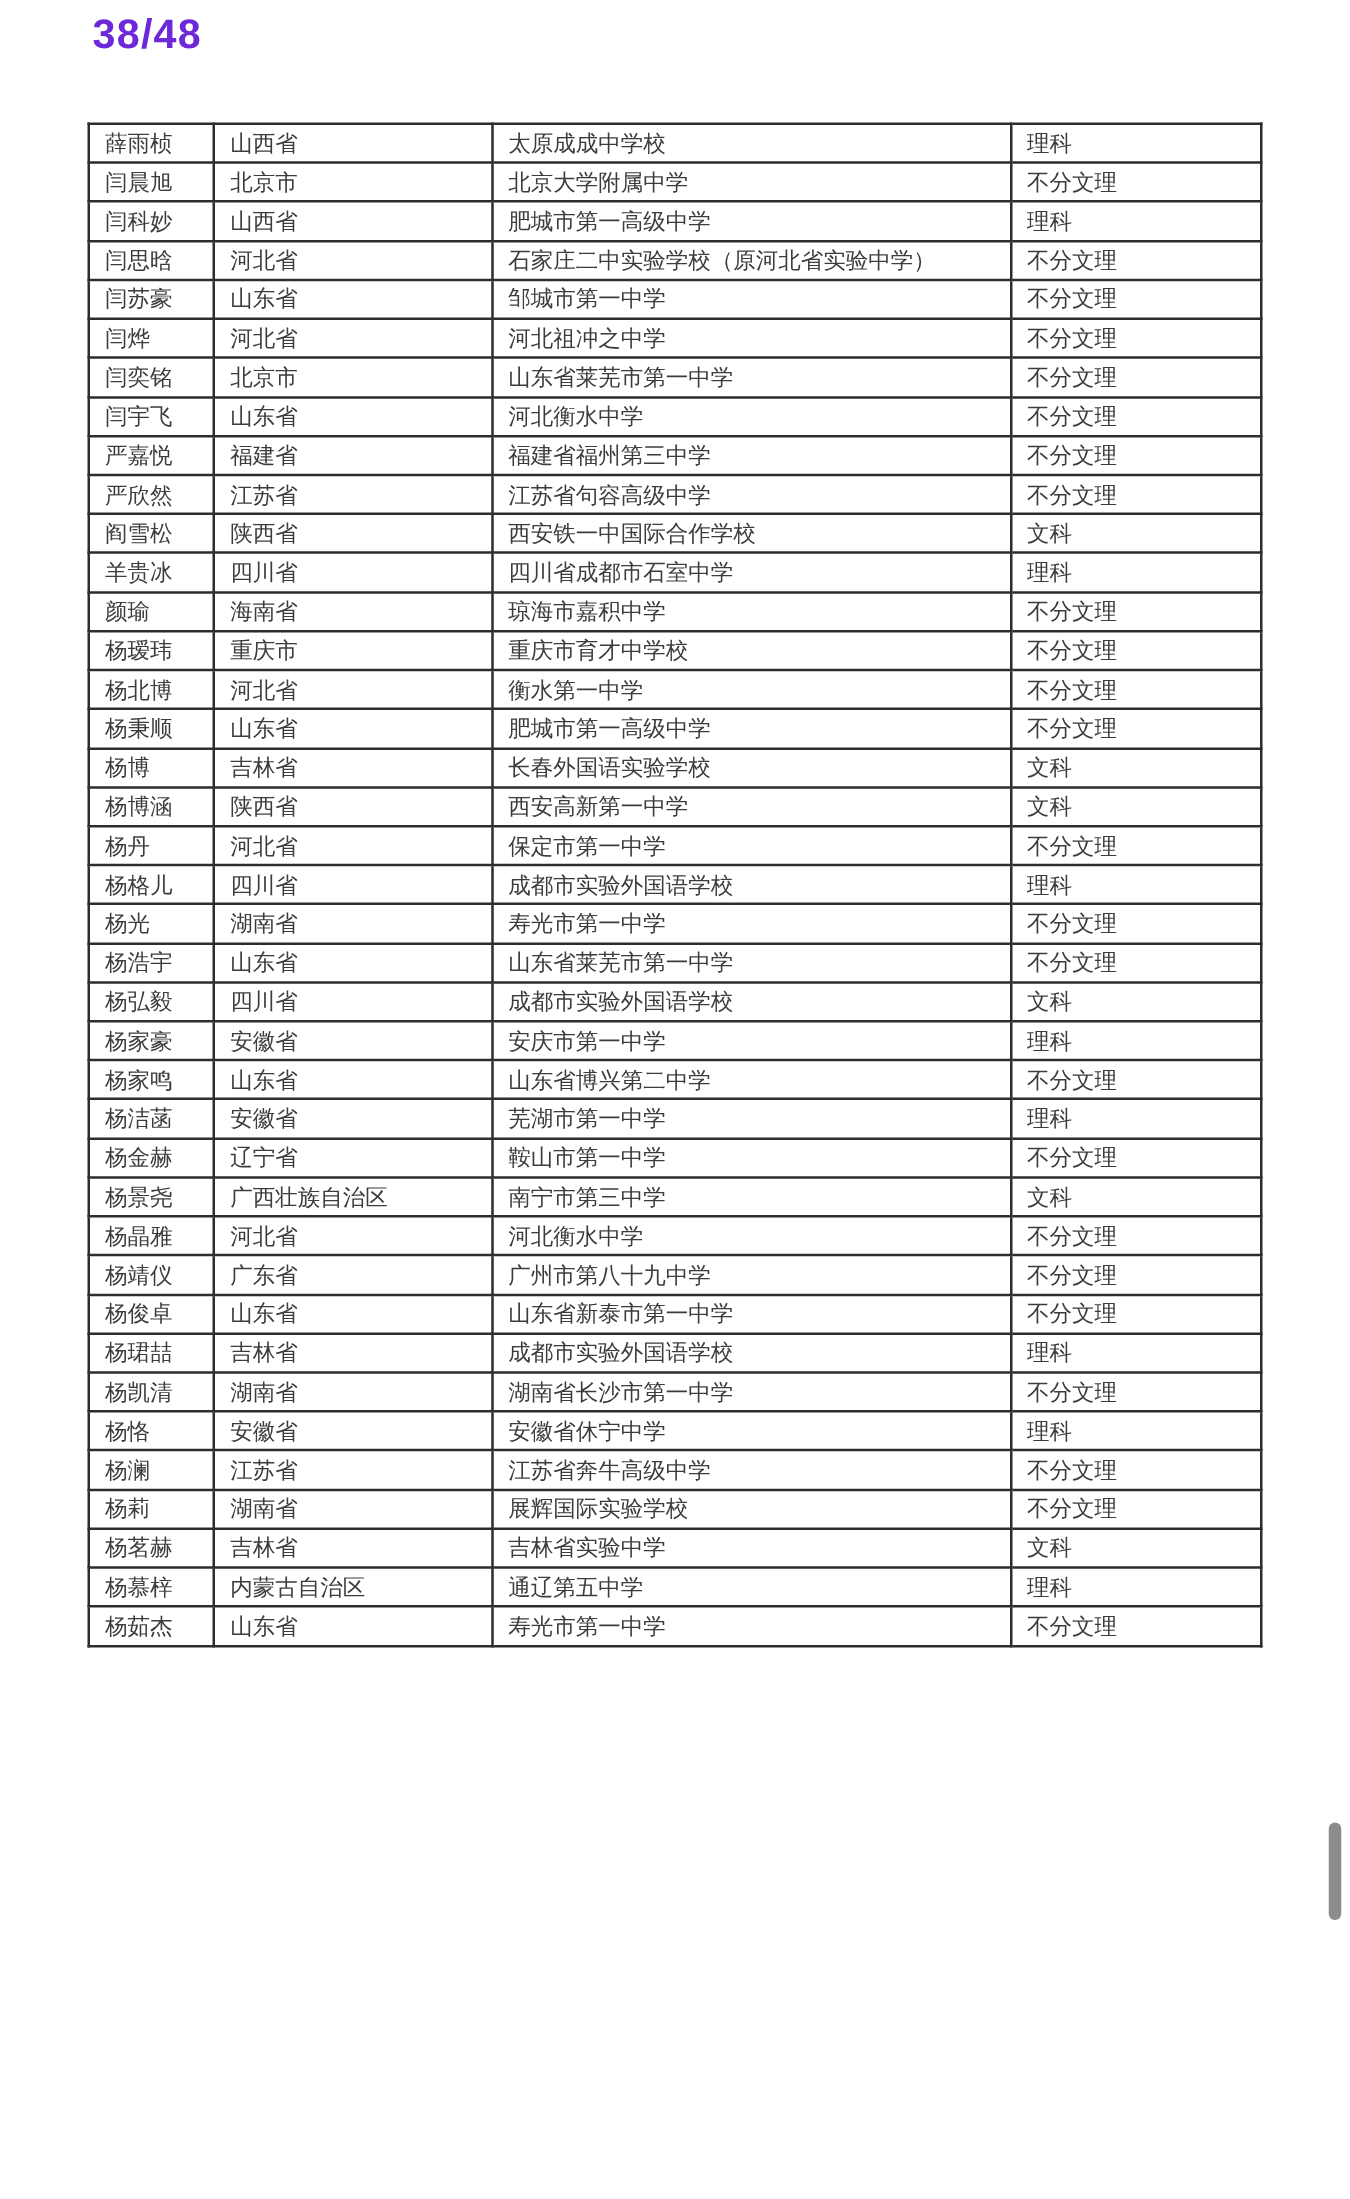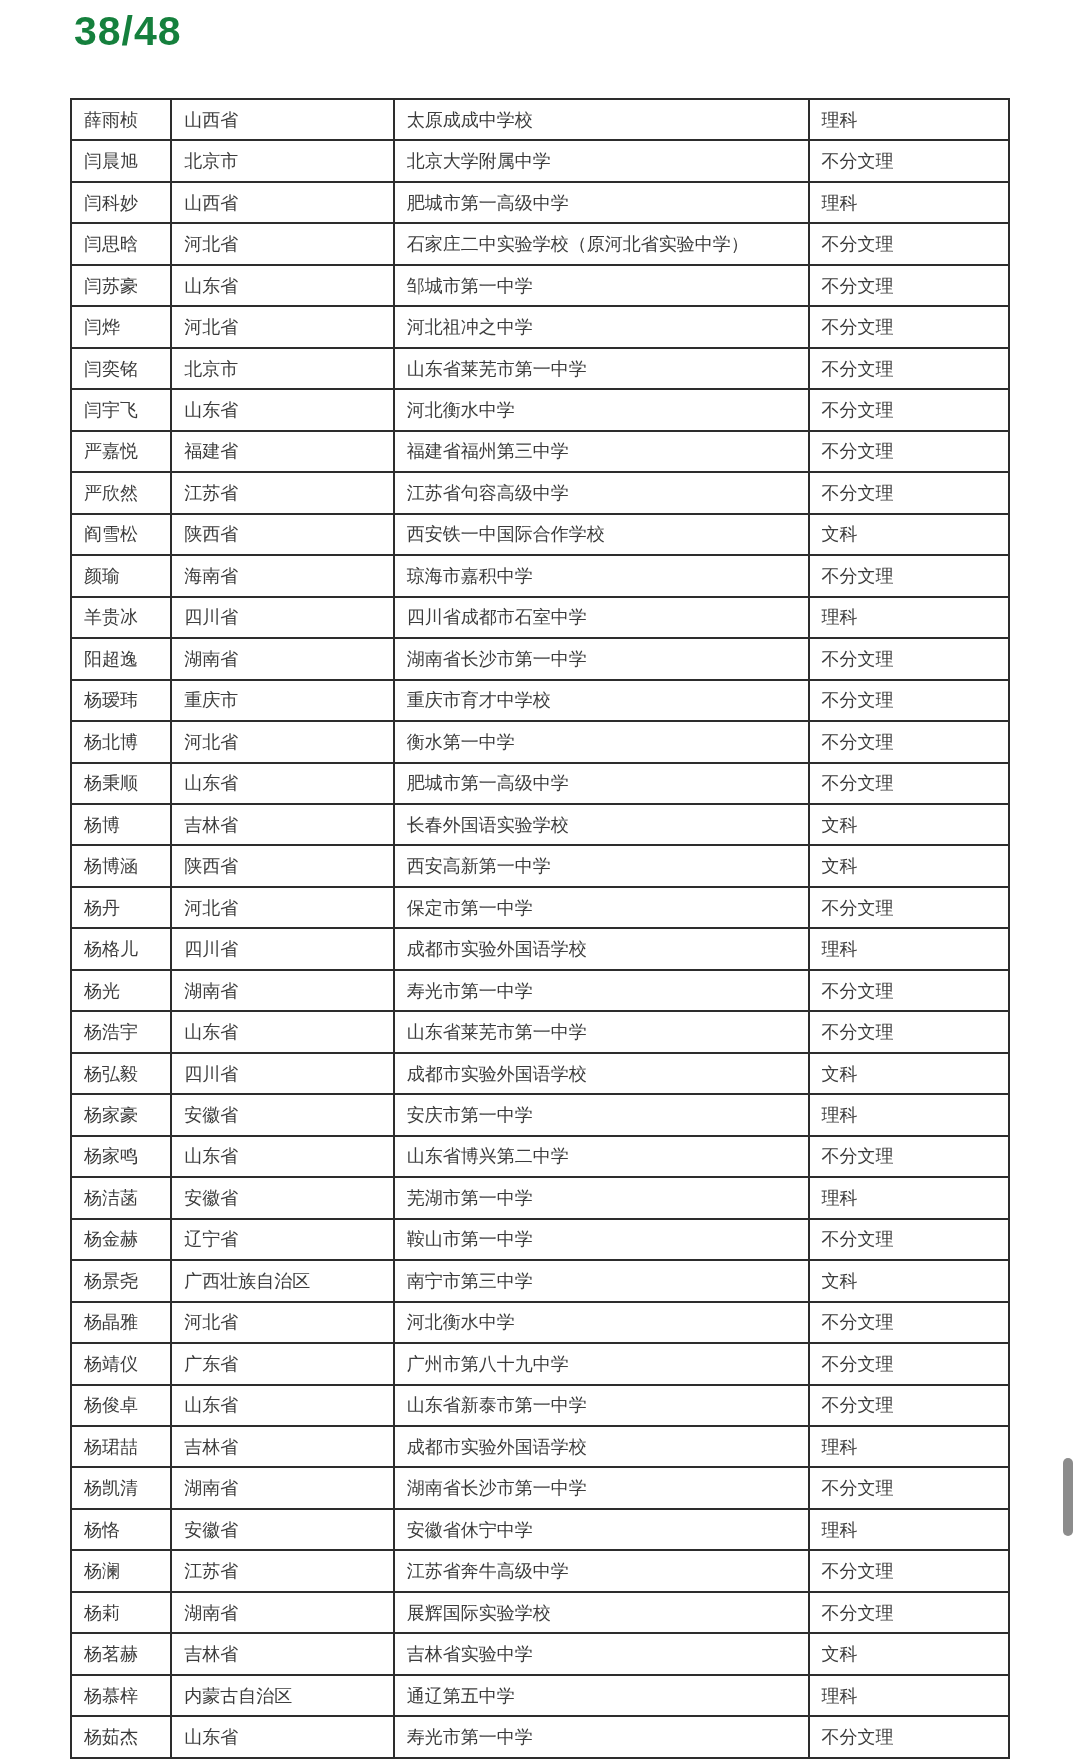--- a/index.html
+++ b/index.html
@@ -6,29 +6,29 @@
   body {
     width: 1080px; height: 1759px;
     background: #ffffff;
     font-family: "Liberation Sans", "DejaVu Sans", sans-serif;
     position: relative;
     overflow: hidden;
   }
   .page-indicator {
     position: absolute;
     left: 74px; top: 8px;
-    font-size: 41px;
+    font-size: 33px;
     font-weight: bold;
-    color: #15803d;
+    color: #6d28d9;
     letter-spacing: 1px;
   }
   .roster {
     position: absolute;
     left: 70px; top: 98px;
-    width: 940px; height: 1661px;
+    width: 940px; height: 1220px;
     border-collapse: collapse;
     table-layout: fixed;
   }
   .roster td {
     border: 2px solid #2d2d2d;
     font-size: 18px;
     color: #3c3c3c;
     padding: 0 4px 0 12px;
     vertical-align: middle;
     white-space: nowrap;
@@ -119,35 +119,29 @@
         <td>江苏省句容高级中学</td>
         <td>不分文理</td>
       </tr>
       <tr>
         <td>阎雪松</td>
         <td>陕西省</td>
         <td>西安铁一中国际合作学校</td>
         <td>文科</td>
       </tr>
       <tr>
+        <td>羊贵冰</td>
+        <td>四川省</td>
+        <td>四川省成都市石室中学</td>
+        <td>理科</td>
+      </tr>
+      <tr>
         <td>颜瑜</td>
         <td>海南省</td>
         <td>琼海市嘉积中学</td>
-        <td>不分文理</td>
-      </tr>
-      <tr>
-        <td>羊贵冰</td>
-        <td>四川省</td>
-        <td>四川省成都市石室中学</td>
-        <td>理科</td>
-      </tr>
-      <tr>
-        <td>阳超逸</td>
-        <td>湖南省</td>
-        <td>湖南省长沙市第一中学</td>
         <td>不分文理</td>
       </tr>
       <tr>
         <td>杨瑷玮</td>
         <td>重庆市</td>
         <td>重庆市育才中学校</td>
         <td>不分文理</td>
       </tr>
       <tr>
         <td>杨北博</td>

